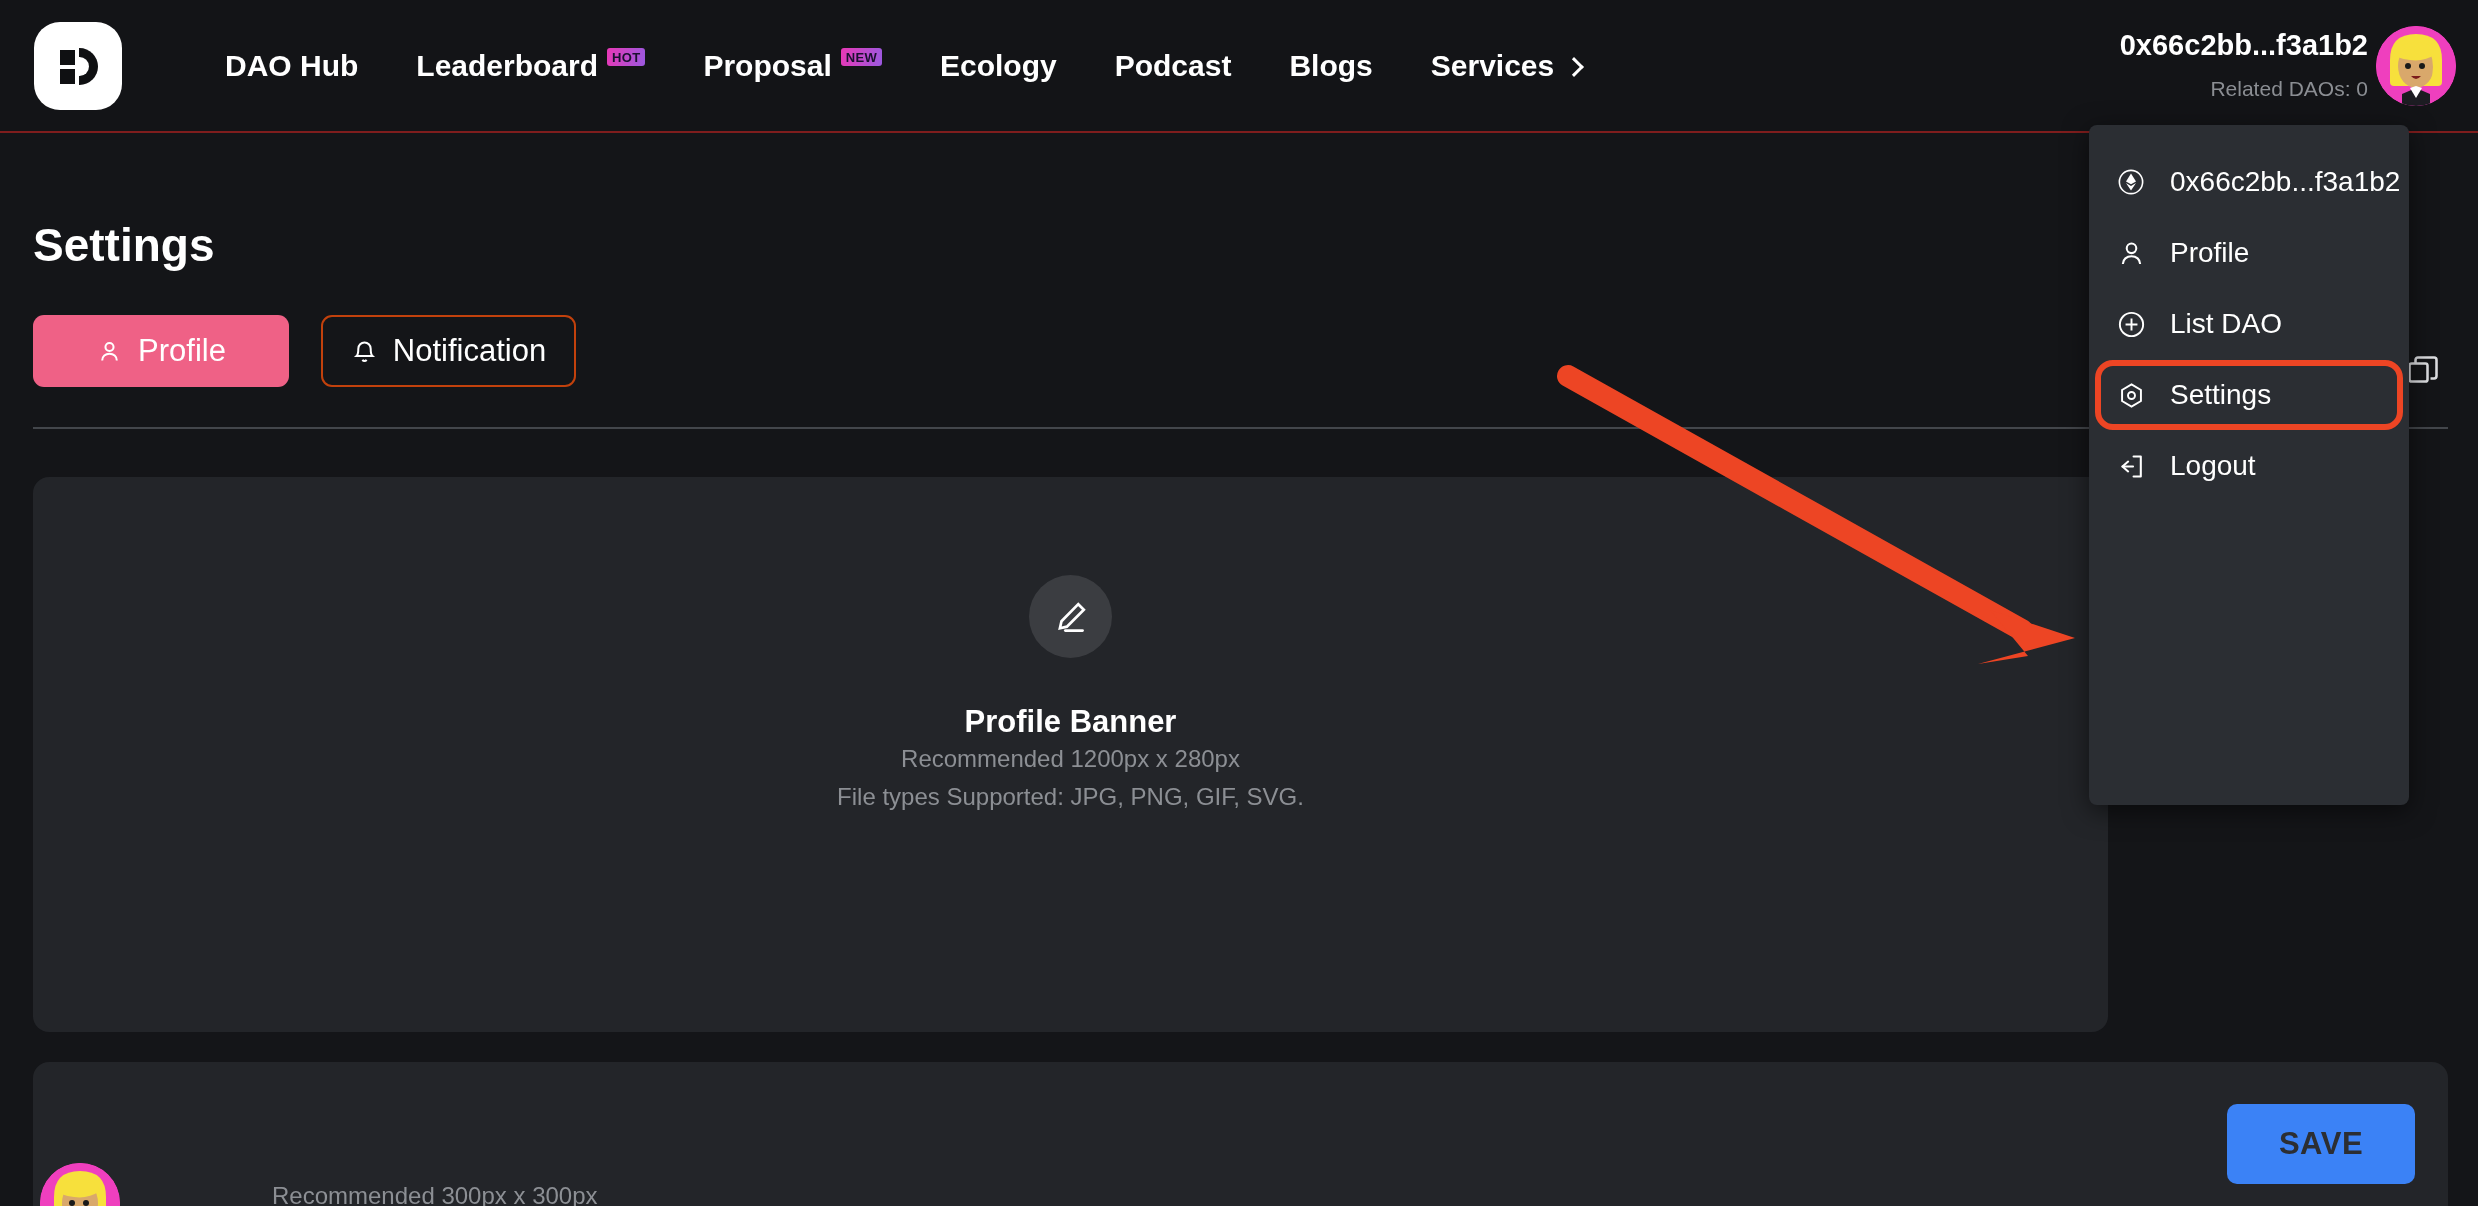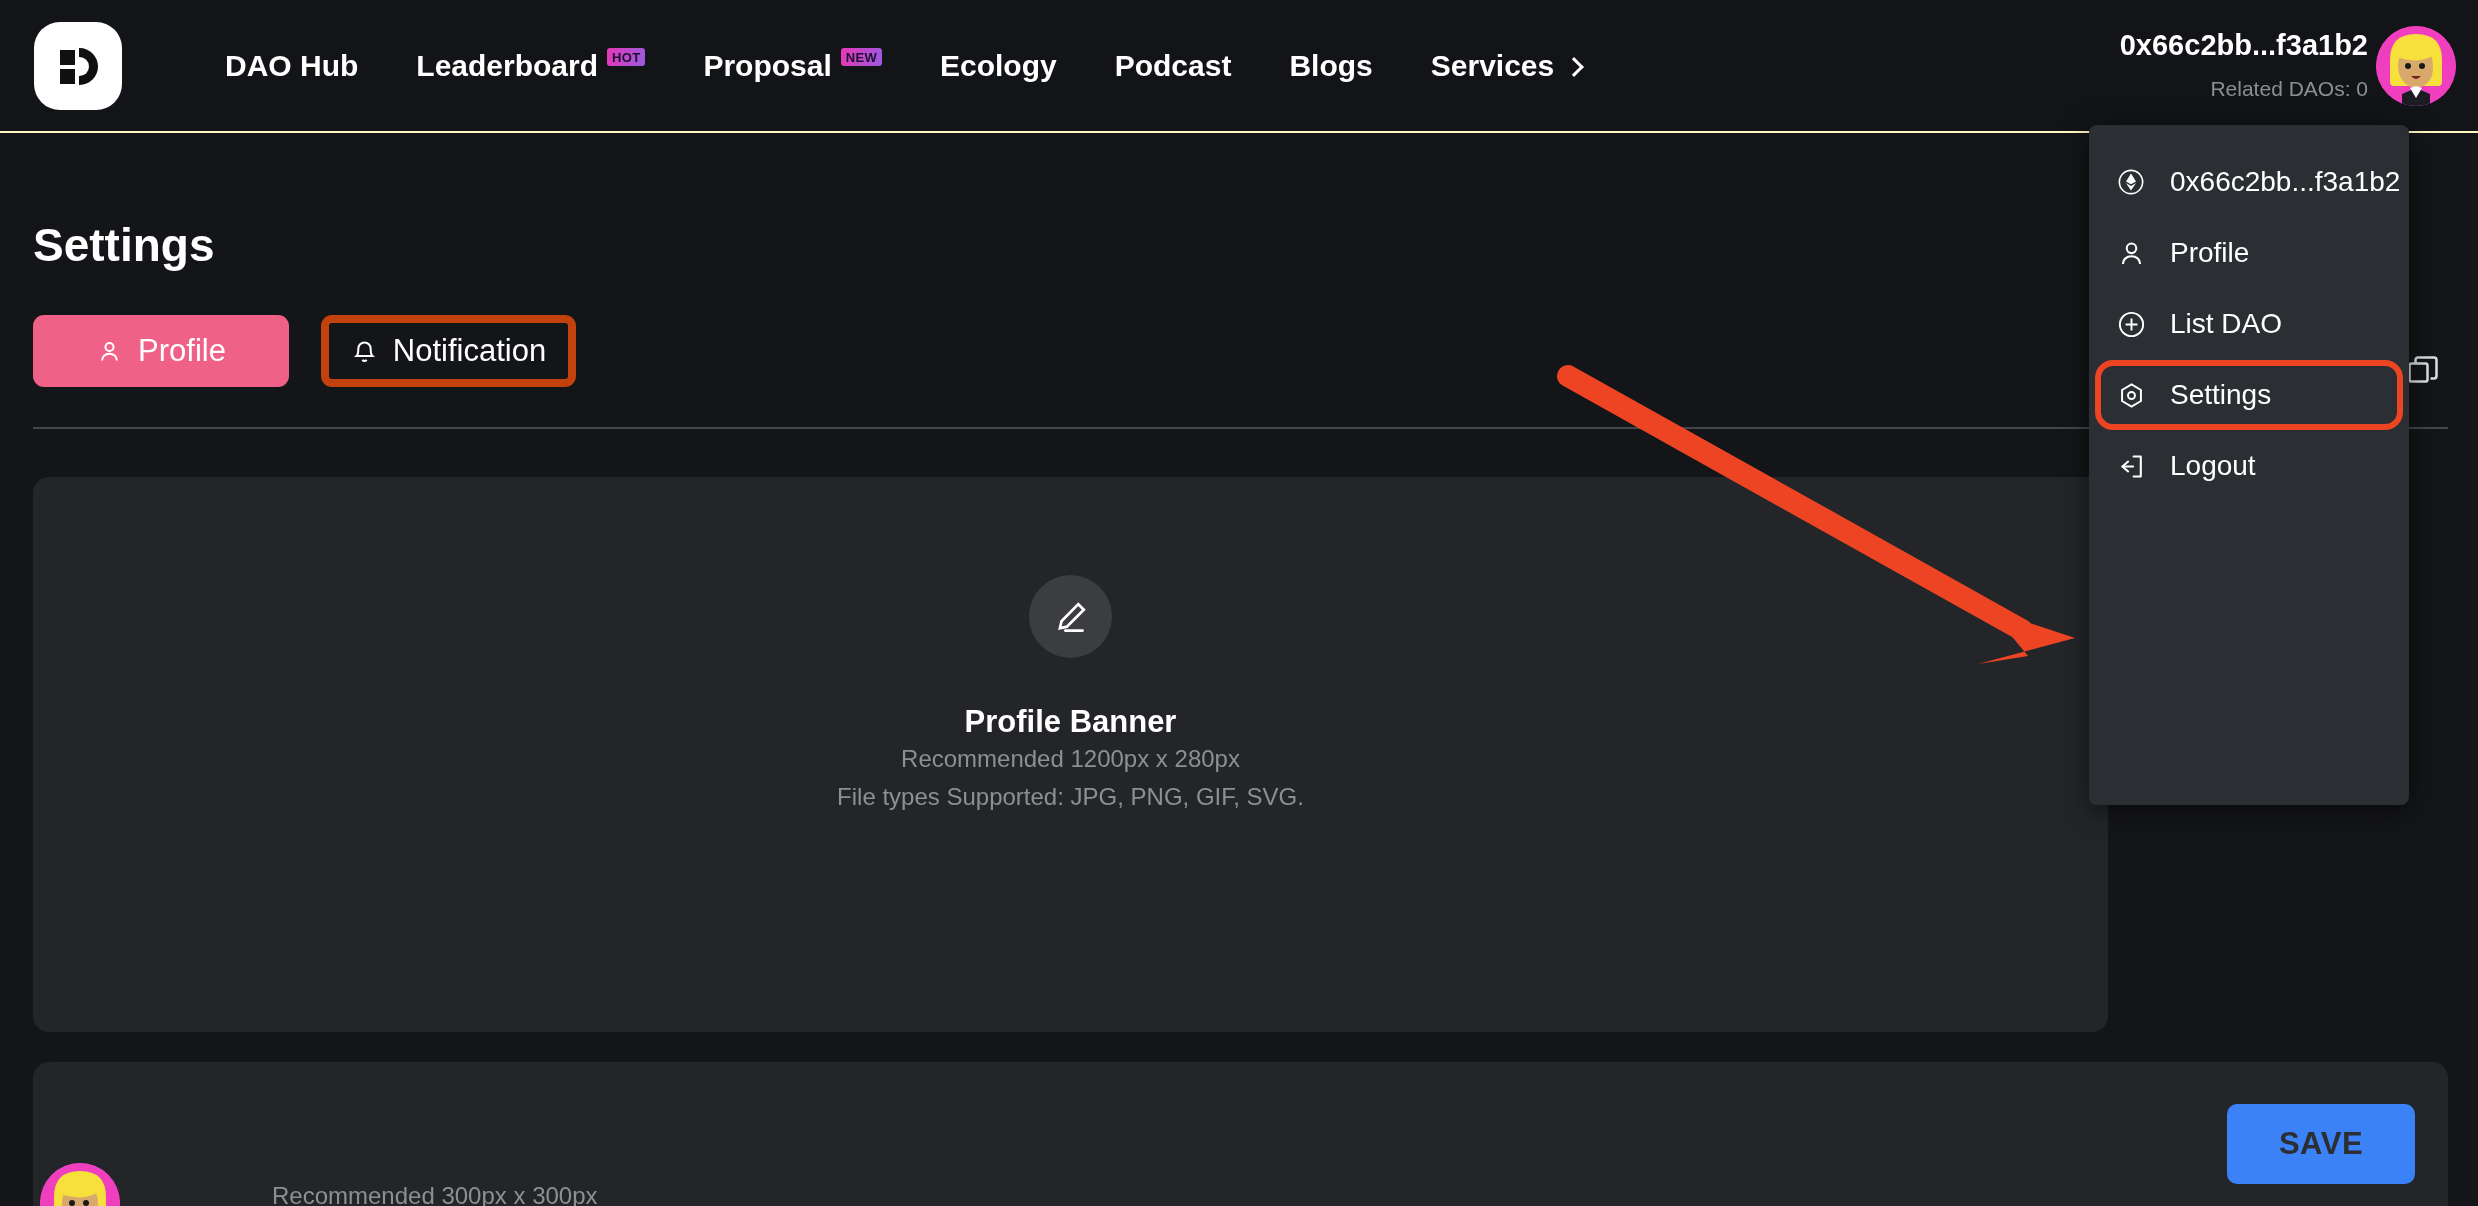--- a/index.html
+++ b/index.html
@@ -8,21 +8,21 @@
     background: #141518;
     font-family: "Liberation Sans", sans-serif;
     overflow: hidden;
   }
   #root { position: relative; width: 2478px; height: 1206px; background: #141518; }
 
   
   .header {
     position: absolute; top: 0; left: 0; width: 2478px; height: 133px;
     background: #131417;
-    border-bottom: 2px solid #fef9c3;
+    border-bottom: 2px solid #7f1d1d;
     display: flex; align-items: center;
   }
   .logo {
     margin-left: 34px;
     width: 88px; height: 88px;
     background: #ffffff;
     border-radius: 26px;
     position: relative; flex: none;
   }
   .logo .sq {
@@ -90,21 +90,21 @@
   }
   .tabs { position: absolute; left: 33px; top: 315px; display: flex; align-items: center; }
   .tab {
     display: flex; align-items: center; justify-content: center;
     height: 72px; border-radius: 11px;
     font-size: 31px; cursor: pointer; white-space: nowrap;
   }
   .tab.active { background: #ef6186; color: #ffffff; width: 256px; }
   .tab.plain {
     background: transparent; color: #ffffff;
-    border: 8px solid #c2410c; width: 255px; margin-left: 32px;
+    border: 2px solid #c2410c; width: 255px; margin-left: 32px;
   }
   .tab svg { margin-right: 15px; }
   .divider {
     position: absolute; left: 33px; top: 427px; width: 2415px; height: 2px;
     background: #43464b;
   }
 
   .card {
     position: absolute; left: 33px; top: 477px;
     width: 2075px; height: 555px;

